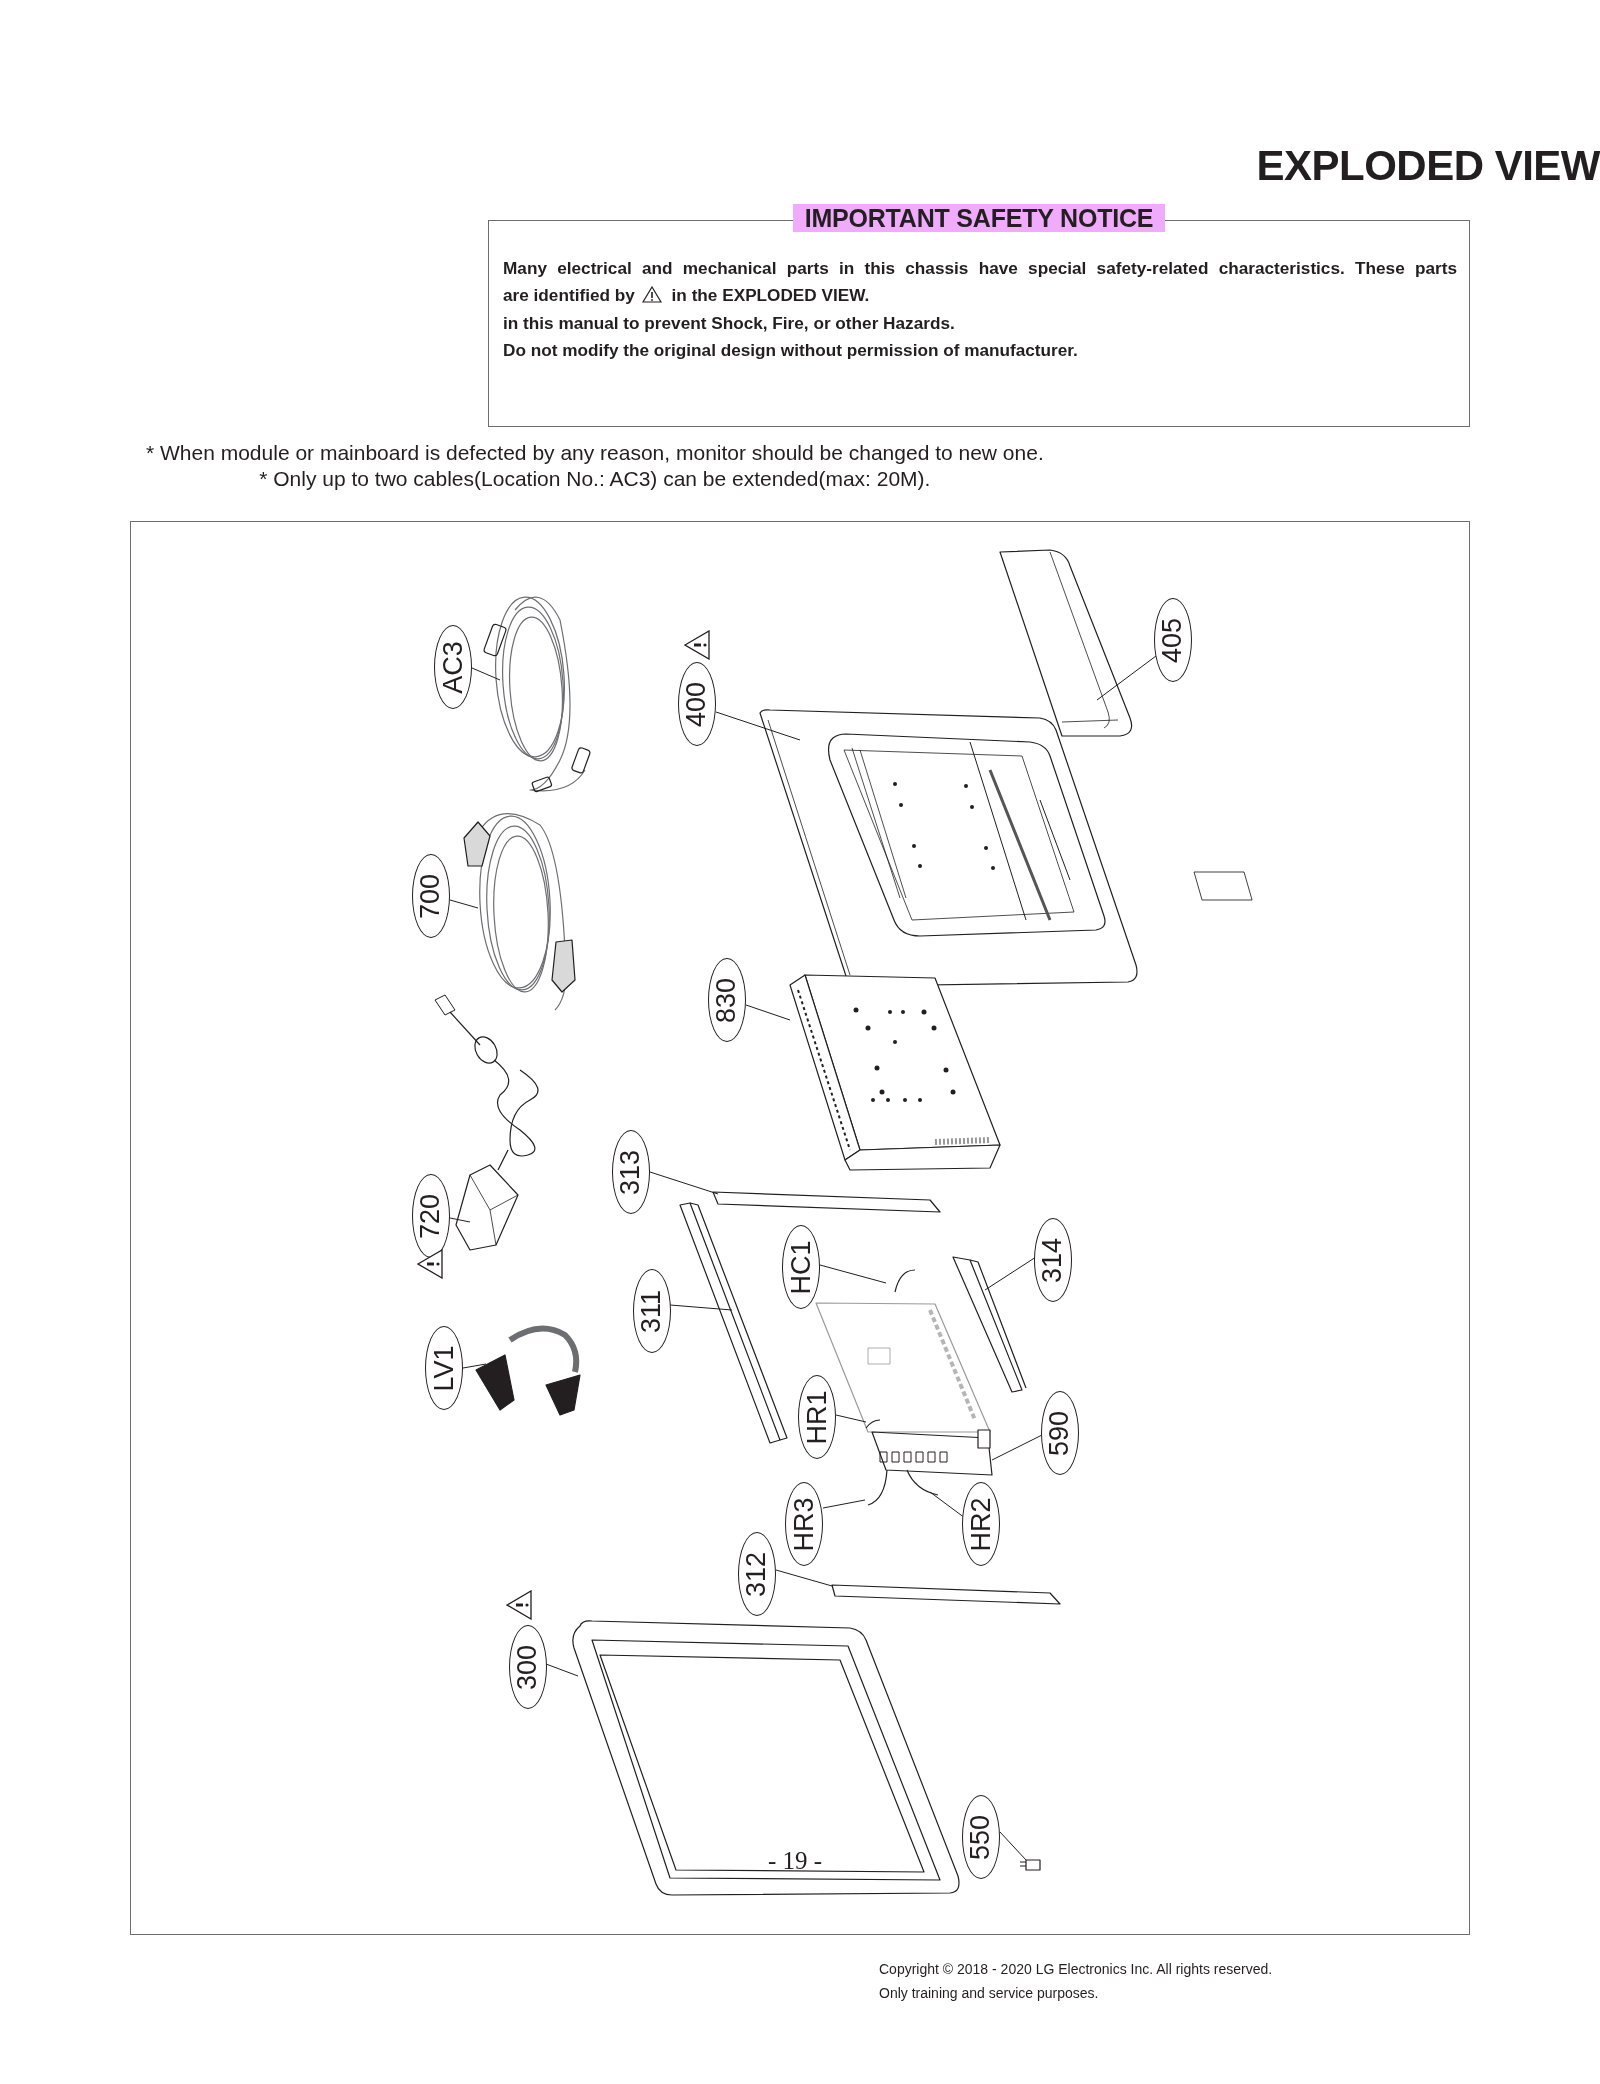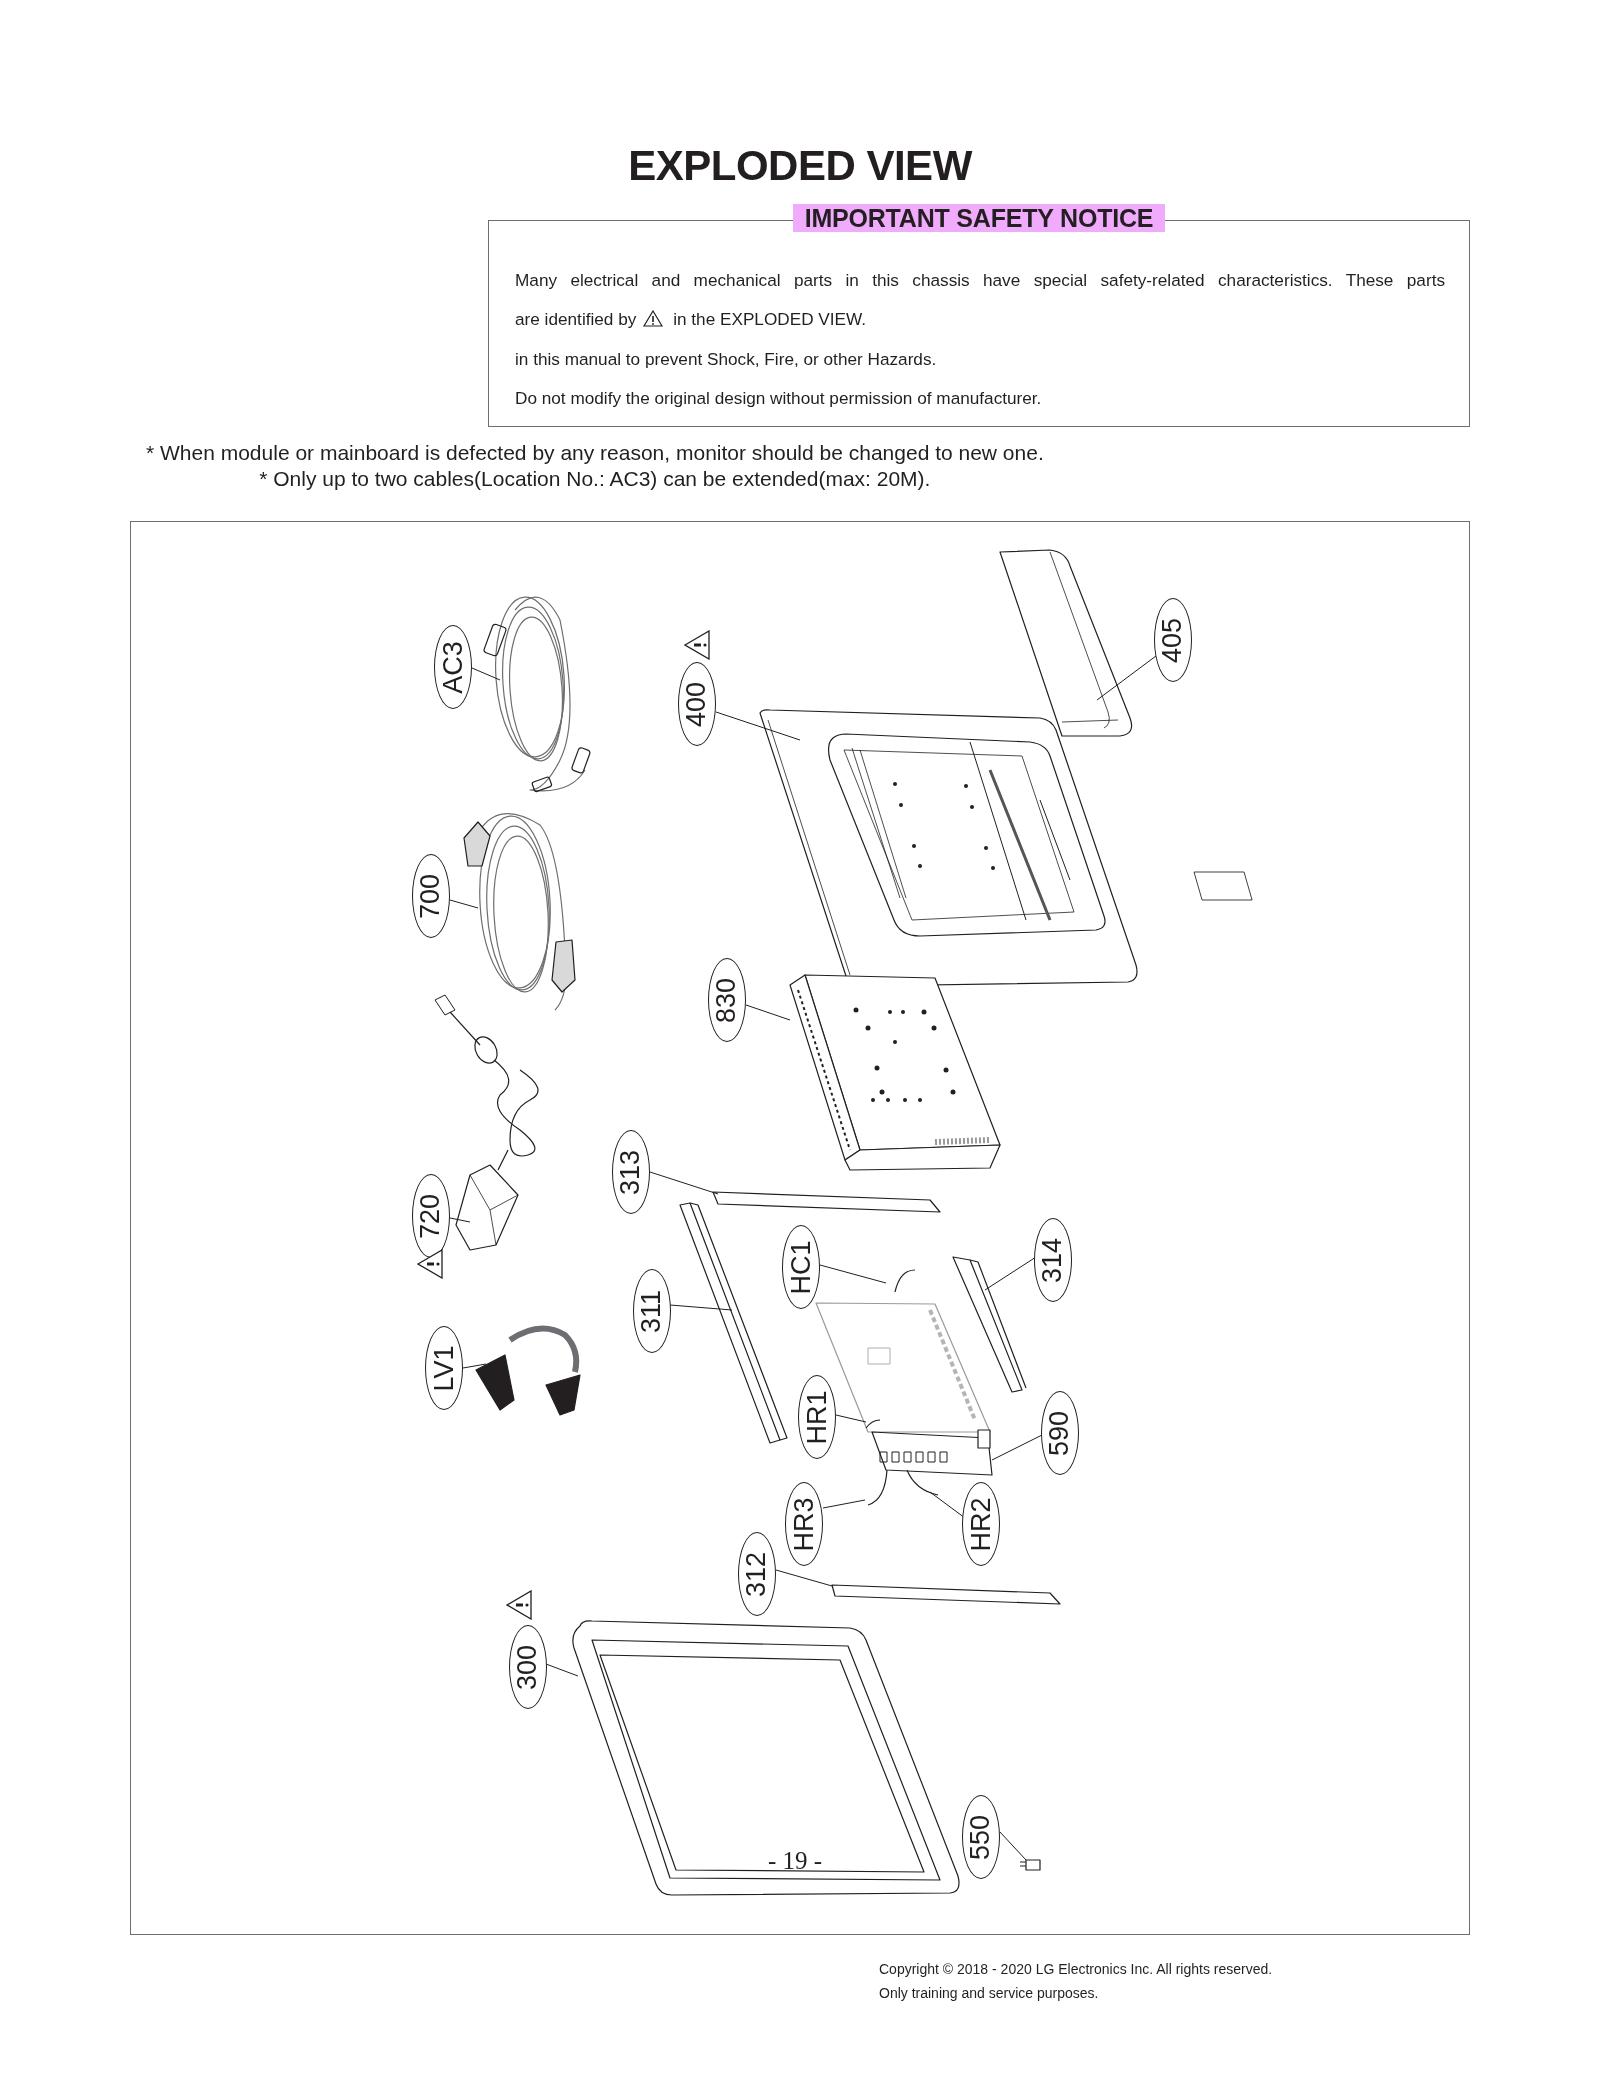--- a/index.html
+++ b/index.html
@@ -1,27 +1,27 @@
 <!DOCTYPE html>
 <html><head>
 <meta charset="utf-8">
 <style>
   html, body { margin: 0; padding: 0; background: #ffffff; }
   body { width: 1600px; height: 2084px; position: relative; overflow: hidden;
          font-family: "Liberation Sans", sans-serif; color: #231f20; }
-  .title { position: absolute; left: 0; width: 1600px; top: 142px; text-align: center;
+  .title { position: absolute; left: 0; width: 1600px; top: 142px; text-align: right;
            font-size: 42px; font-weight: bold; letter-spacing: -0.5px; color: #231f20; }
   .notice { position: absolute; left: 488px; top: 220px; width: 982px; height: 207px;
             border: 1.5px solid #6d6e71; box-sizing: border-box; }
   .notice-title { position: absolute; top: -17px; left: 0; width: 100%; text-align: center; }
   .notice-title span { background: #f0abfc; padding: 0 12px; font-size: 25px; font-weight: bold;
                        color: #231f20; letter-spacing: -0.2px; }
   .notice-body { position: absolute; left: 14px; right: 12px; top: 34px;
                  font-size: 17.2px; line-height: 27.3px; color: #231f20; }
-  .notice-body p { margin: 12px; text-align: justify; }
+  .notice-body p { margin: 0; text-align: justify; font-weight: bold; }
   .notice-body p.j { text-align-last: justify; }
   .warn-inline { display: inline-block; width: 20px; height: 17px; vertical-align: -2px; margin: 0 10px 0 2px; }
   .notes { position: absolute; left: 146px; top: 440px; font-size: 21px; line-height: 26px; color: #231f20; text-align: center; }
   .notes div { white-space: nowrap; }
   .frame { position: absolute; left: 130px; top: 521px; width: 1340px; height: 1414px;
            border: 1.5px solid #6d6e71; box-sizing: border-box; }
   svg.diagram { position: absolute; left: 0; top: 0; width: 1600px; height: 2084px; }
   .callout { position: absolute; width: 38px; height: 84px; border: 1.4px solid #231f20;
              border-radius: 50%; box-sizing: border-box; background: #fff;
              display: flex; align-items: center; justify-content: center; }

